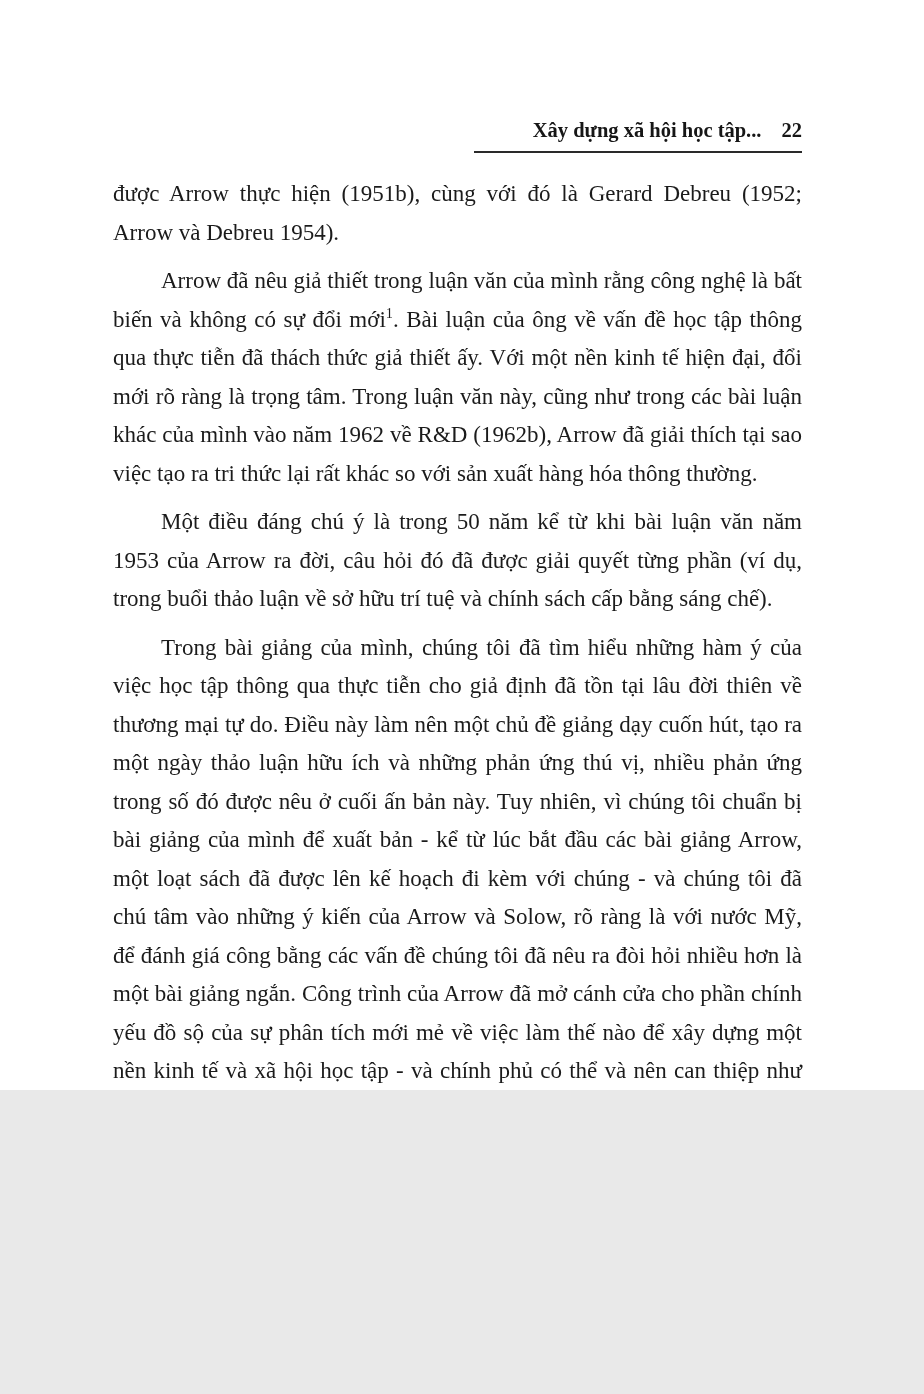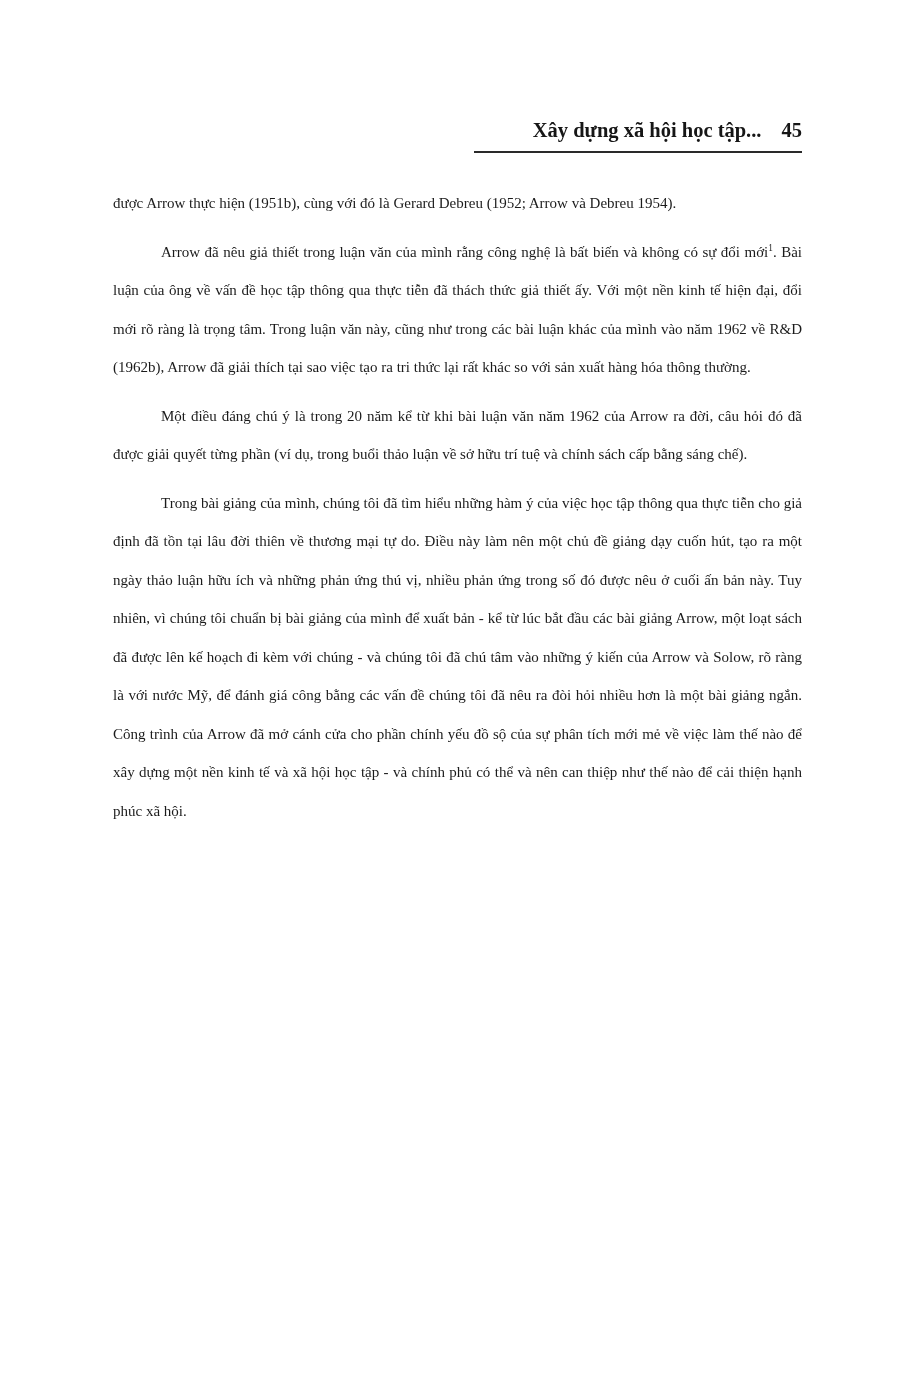--- a/index.html
+++ b/index.html
@@ -3,21 +3,21 @@
 <meta charset="utf-8">
 <style>
   html, body {
     margin: 0;
     padding: 0;
     background: #e9e9e9;
   }
   .page {
     position: relative;
     width: 924px;
-    height: 1394px;
+    height: 1090px;
     margin: 0 auto;
     background: #ffffff;
     color: #1b1b1b;
     font-family: "Liberation Serif", "DejaVu Serif", serif;
     overflow: hidden;
   }
   .content {
     position: absolute;
     left: 113px;
     right: 122px;
@@ -34,22 +34,22 @@
     color: #161616;
   }
   .head-rule {
     margin-top: 9px;
     margin-left: auto;
     width: 328px;
     height: 2px;
     background: #2a2a2a;
   }
   .body-text {
-    margin-top: 31px;
-    font-size: 15px;
+    margin-top: 22px;
+    font-size: 23px;
     line-height: 38.5px;
     text-align: justify;
   }
   .para {
     margin: 0 0 10px 0;
     text-indent: 48px;
   }
   .para.no-indent {
     text-indent: 0;
   }
@@ -60,31 +60,31 @@
   }
 </style>
 </head>
 <body>
 
 <div class="page">
   <div class="content">
 
     <header class="running-head">
       <span class="head-title">Xây dựng xã hội học tập...</span>
-      <span class="head-page">45</span>
+      <span class="head-page">22</span>
     </header>
 
     <div class="head-rule"></div>
 
     <main class="body-text">
 
       <p class="para no-indent">được Arrow thực hiện (1951b), cùng với đó là Gerard Debreu (1952; Arrow và Debreu 1954).</p>
 
       <p class="para"><span>Arrow đã nêu giả thiết trong luận văn của mình rằng công nghệ là bất biến và không có sự đổi mới</span><sup class="fn">1</sup><span>. Bài luận của ông về vấn đề học tập thông qua thực tiễn đã thách thức giả thiết ấy. Với một nền kinh tế hiện đại, đổi mới rõ ràng là trọng tâm. Trong luận văn này, cũng như trong các bài luận khác của mình vào năm 1962 về R&amp;D (1962b), Arrow đã giải thích tại sao việc tạo ra tri thức lại rất khác so với sản xuất hàng hóa thông thường.</span></p>
 
 
-      <p class="para">Một điều đáng chú ý là trong 20 năm kể từ khi bài luận văn năm 1962 của Arrow ra đời, câu hỏi đó đã được giải quyết từng phần (ví dụ, trong buổi thảo luận về sở hữu trí tuệ và chính sách cấp bằng sáng chế).</p>
+      <p class="para">Một điều đáng chú ý là trong 50 năm kể từ khi bài luận văn năm 1953 của Arrow ra đời, câu hỏi đó đã được giải quyết từng phần (ví dụ, trong buổi thảo luận về sở hữu trí tuệ và chính sách cấp bằng sáng chế).</p>
 
       <p class="para">Trong bài giảng của mình, chúng tôi đã tìm hiểu những hàm ý của việc học tập thông qua thực tiễn cho giả định đã tồn tại lâu đời thiên về thương mại tự do. Điều này làm nên một chủ đề giảng dạy cuốn hút, tạo ra một ngày thảo luận hữu ích và những phản ứng thú vị, nhiều phản ứng trong số đó được nêu ở cuối ấn bản này. Tuy nhiên, vì chúng tôi chuẩn bị bài giảng của mình để xuất bản - kể từ lúc bắt đầu các bài giảng Arrow, một loạt sách đã được lên kế hoạch đi kèm với chúng - và chúng tôi đã chú tâm vào những ý kiến của Arrow và Solow, rõ ràng là với nước Mỹ, để đánh giá công bằng các vấn đề chúng tôi đã nêu ra đòi hỏi nhiều hơn là một bài giảng ngắn. Công trình của Arrow đã mở cánh cửa cho phần chính yếu đồ sộ của sự phân tích mới mẻ về việc làm thế nào để xây dựng một nền kinh tế và xã hội học tập - và chính phủ có thể và nên can thiệp như thế nào để cải thiện hạnh phúc xã hội.</p>
 
     </main>
   </div>
 </div>
 
 </body></html>

